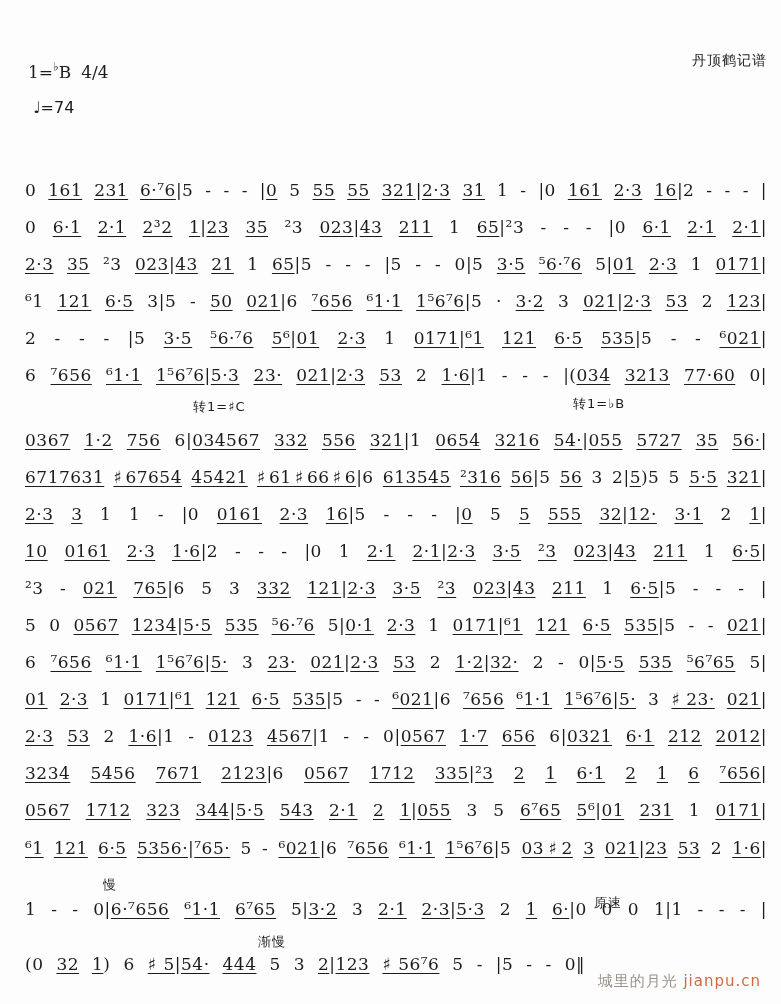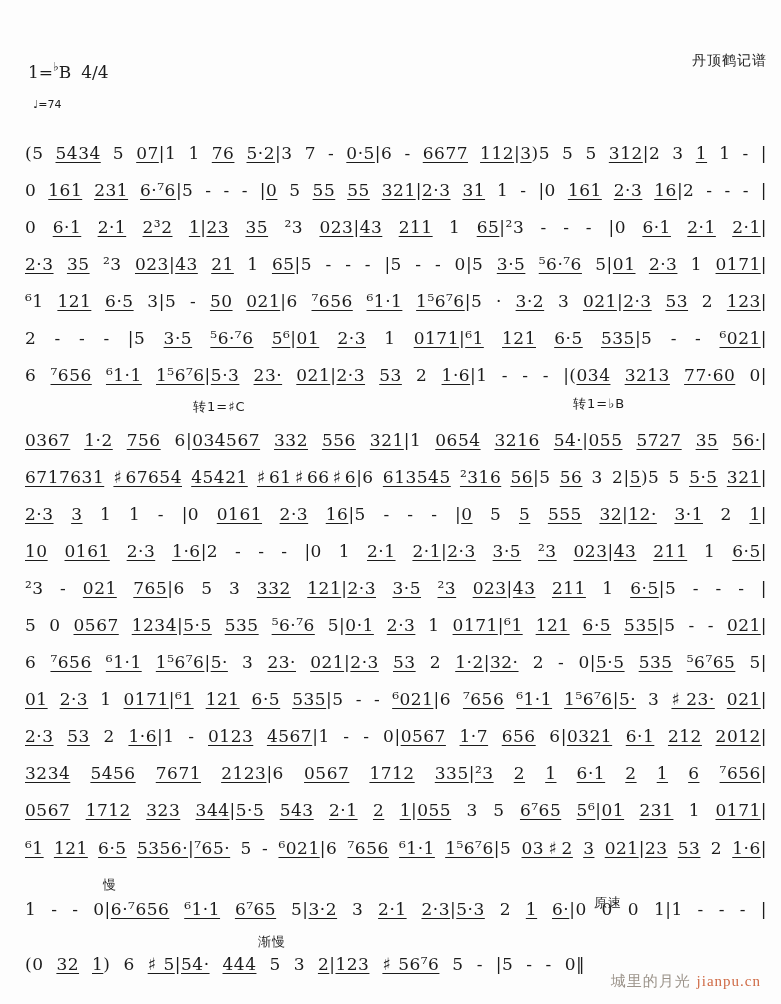--- a/index.html
+++ b/index.html
@@ -22,21 +22,21 @@
     font-size:14px;letter-spacing:1px;
   }
   .keysig{
     position:absolute;top:60px;left:28px;
     font-size:17px;
   }
   .keysig sup{font-size:12px;}
   .keysig .meter{margin-left:10px;}
   .tempo{
     position:absolute;top:98px;left:33px;
-    font-size:11px;
+    font-size:16px;
     font-family:"DejaVu Sans","DejaVu Serif",sans-serif;
   }
   .score{position:absolute;top:0;left:0;width:100%;height:100%;}
   .score-line{
     position:absolute;left:25px;right:14px;
     font-size:17px;line-height:24px;
     white-space:nowrap;
     text-align:justify;
     text-align-last:justify;
     letter-spacing:0.5px;
@@ -65,21 +65,20 @@
 <div class="page">
 
 
   <div class="transcriber">丹顶鹤记谱</div>
 
   <div class="keysig"><span>1=</span><sup>♭</sup><span>B</span><span class="meter">4/4</span></div>
 
   <div class="tempo">♩=74</div>
 
   <div class="score">
-      <div class="score-line" style="top: 141px;">(5 <span class="beam">5434</span> 5 <span class="beam">07</span>|1 1 <span class="beam">76</span> <span class="beam">5·2</span>|3 7 - <span class="beam">0·5</span>|6 - <span class="beam">6677</span> <span class="beam">112</span>|<span class="beam">3</span>)5 5 5 <span class="beam">312</span>|2 3 <span class="beam">1</span> 1 - |</div>
       <div class="score-line" style="top: 178px;">0 <span class="beam">161</span> <span class="beam">231</span> <span class="beam">6·⁷6</span>|5 - - - |<span class="beam">0</span> 5 <span class="beam">55</span> <span class="beam">55</span> <span class="beam">321</span>|<span class="beam">2·3</span> <span class="beam">31</span> 1 - |0 <span class="beam">161</span> <span class="beam">2·3</span> <span class="beam">16</span>|2 - - - |</div>
       <div class="score-line" style="top: 215px;">0 <span class="beam">6·1</span> <span class="beam">2·1</span> <span class="beam">2³2</span> <span class="beam">1</span>|<span class="beam">23</span> <span class="beam">35</span> ²3 <span class="beam">023</span>|<span class="beam">43</span> <span class="beam">211</span> 1 <span class="beam">65</span>|²3 - - - |0 <span class="beam">6·1</span> <span class="beam">2·1</span> <span class="beam">2·1</span>|</div>
       <div class="score-line" style="top: 252px;"><span class="beam">2·3</span> <span class="beam">35</span> ²3 <span class="beam">023</span>|<span class="beam">43</span> <span class="beam">21</span> 1 <span class="beam">65</span>|5 - - - |5 - - 0|5 <span class="beam">3·5</span> <span class="beam">⁵6·⁷6</span> 5|<span class="beam">01</span> <span class="beam">2·3</span> 1 <span class="beam">0171</span>|</div>
       <div class="score-line" style="top: 289px;">⁶1 <span class="beam">121</span> <span class="beam">6·5</span> 3|5 - <span class="beam">50</span> <span class="beam">021</span>|6 <span class="beam">⁷656</span> <span class="beam">⁶1·1</span> <span class="beam">1⁵6⁷6</span>|5 · <span class="beam">3·2</span> 3 <span class="beam">021</span>|<span class="beam">2·3</span> <span class="beam">53</span> 2 <span class="beam">123</span>|</div>
       <div class="score-line" style="top: 326px;">2 - - - |5 <span class="beam">3·5</span> <span class="beam">⁵6·⁷6</span> <span class="beam">5⁶</span>|<span class="beam">01</span> <span class="beam">2·3</span> 1 <span class="beam">0171</span>|<span class="beam">⁶1</span> <span class="beam">121</span> <span class="beam">6·5</span> <span class="beam">535</span>|5 - - <span class="beam">⁶021</span>|</div>
       <div class="score-line" style="top: 363px;">6 <span class="beam">⁷656</span> <span class="beam">⁶1·1</span> <span class="beam">1⁵6⁷6</span>|<span class="beam">5·3</span> <span class="beam">23·</span> <span class="beam">021</span>|<span class="beam">2·3</span> <span class="beam">53</span> 2 <span class="beam">1·6</span>|1 - - - |(<span class="beam">034</span> <span class="beam">3213</span> <span class="beam">77·60</span> 0|</div>
       <div class="score-line" style="top: 428px;"><span class="beam">0367</span> <span class="beam">1·2</span> <span class="beam">756</span> 6|<span class="beam">034567</span> <span class="beam">332</span> <span class="beam">556</span> <span class="beam">321</span>|1 <span class="beam">0654</span> <span class="beam">3216</span> <span class="beam">54·</span>|<span class="beam">055</span> <span class="beam">5727</span> <span class="beam">35</span> <span class="beam">56·</span>|</div>
       <div class="score-line" style="top: 465px;"><span class="beam">6717631</span> <span class="beam">♯67654</span> <span class="beam">45421</span> <span class="beam">♯61♯66♯6</span>|6 <span class="beam">613545</span> <span class="beam">²316</span> <span class="beam">56</span>|5 <span class="beam">56</span> 3 2|<span class="beam">5</span>)5 5 <span class="beam">5·5</span> <span class="beam">321</span>|</div>
       <div class="score-line" style="top: 502px;"><span class="beam">2·3</span> <span class="beam">3</span> 1 1 - |0 <span class="beam">0161</span> <span class="beam">2·3</span> <span class="beam">16</span>|5 - - - |<span class="beam">0</span> 5 <span class="beam">5</span> <span class="beam">555</span> <span class="beam">32</span>|<span class="beam">12·</span> <span class="beam">3·1</span> 2 <span class="beam">1</span>|</div>
       <div class="score-line" style="top: 539px;"><span class="beam">10</span> <span class="beam">0161</span> <span class="beam">2·3</span> <span class="beam">1·6</span>|2 - - - |0 1 <span class="beam">2·1</span> <span class="beam">2·1</span>|<span class="beam">2·3</span> <span class="beam">3·5</span> <span class="beam">²3</span> <span class="beam">023</span>|<span class="beam">43</span> <span class="beam">211</span> 1 <span class="beam">6·5</span>|</div>
@@ -94,15 +93,15 @@
       <div class="score-line" style="top: 897px;">1 - - 0|<span class="beam">6·⁷656</span> <span class="beam">⁶1·1</span> <span class="beam">6⁷65</span> 5|<span class="beam">3·2</span> 3 <span class="beam">2·1</span> <span class="beam">2·3</span>|<span class="beam">5·3</span> 2 <span class="beam">1</span> <span class="beam">6·</span>|0 0 0 1|1 - - - |</div>
       <div class="score-line short" style="top: 952px;">(0 <span class="beam">32</span> <span class="beam">1</span>) 6 <span class="beam">♯5</span>|<span class="beam">54·</span> <span class="beam">444</span> 5 3 <span class="beam">2</span>|<span class="beam">123</span> <span class="beam">♯56⁷6</span> 5 - |5 - - 0‖</div>
     </div>
 
   <div class="annot" style="top:398px;left:193px;">转1=♯C</div>
   <div class="annot" style="top:395px;left:573px;">转1=♭B</div>
   <div class="annot" style="top:876px;left:103px;">慢</div>
   <div class="annot" style="top:874px;left:594px;margin-top:20px;">原速</div>
   <div class="annot" style="top:933px;left:258px;">渐慢</div>
 
-  <div class="watermark"><span style="color: rgb(155, 147, 138);">城里的月光 </span><span style="color: rgb(207, 106, 69); font-family: Liberation Serif, serif;">jianpu.cn</span></div>
+  <div class="watermark"><span style="color: rgb(155, 147, 138);">城里的月光 </span><span style="color: rgb(207, 106, 69);">jianpu.cn</span></div>
 
 </div>
 
 </body></html>

